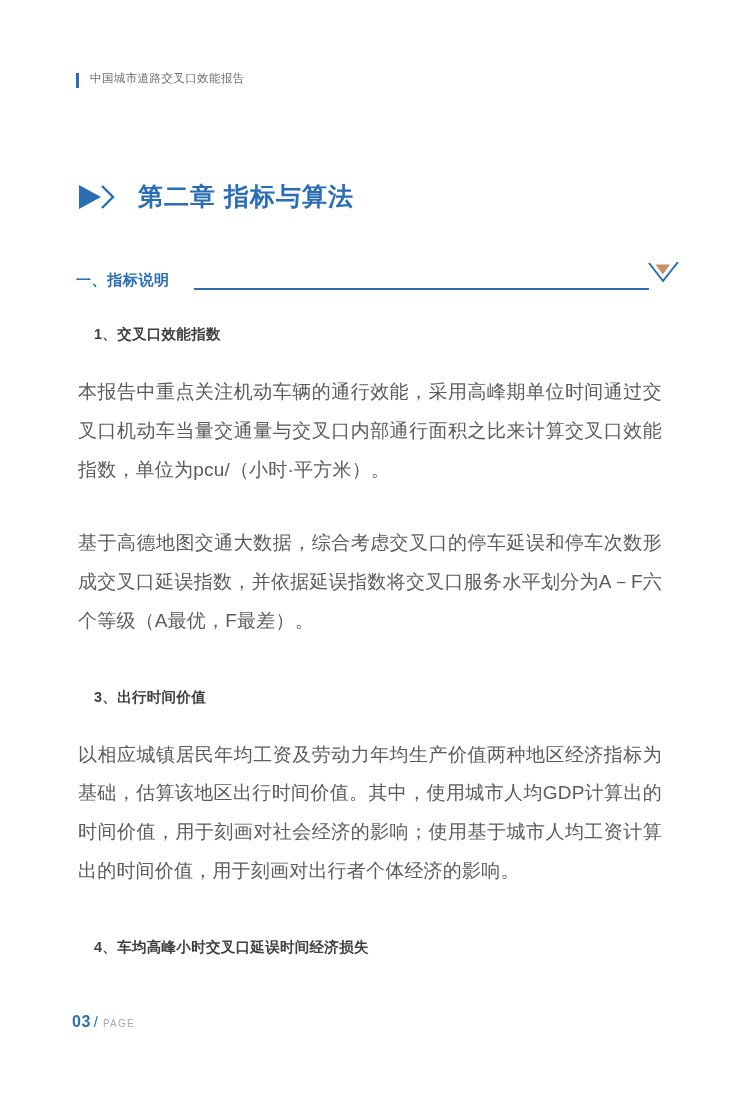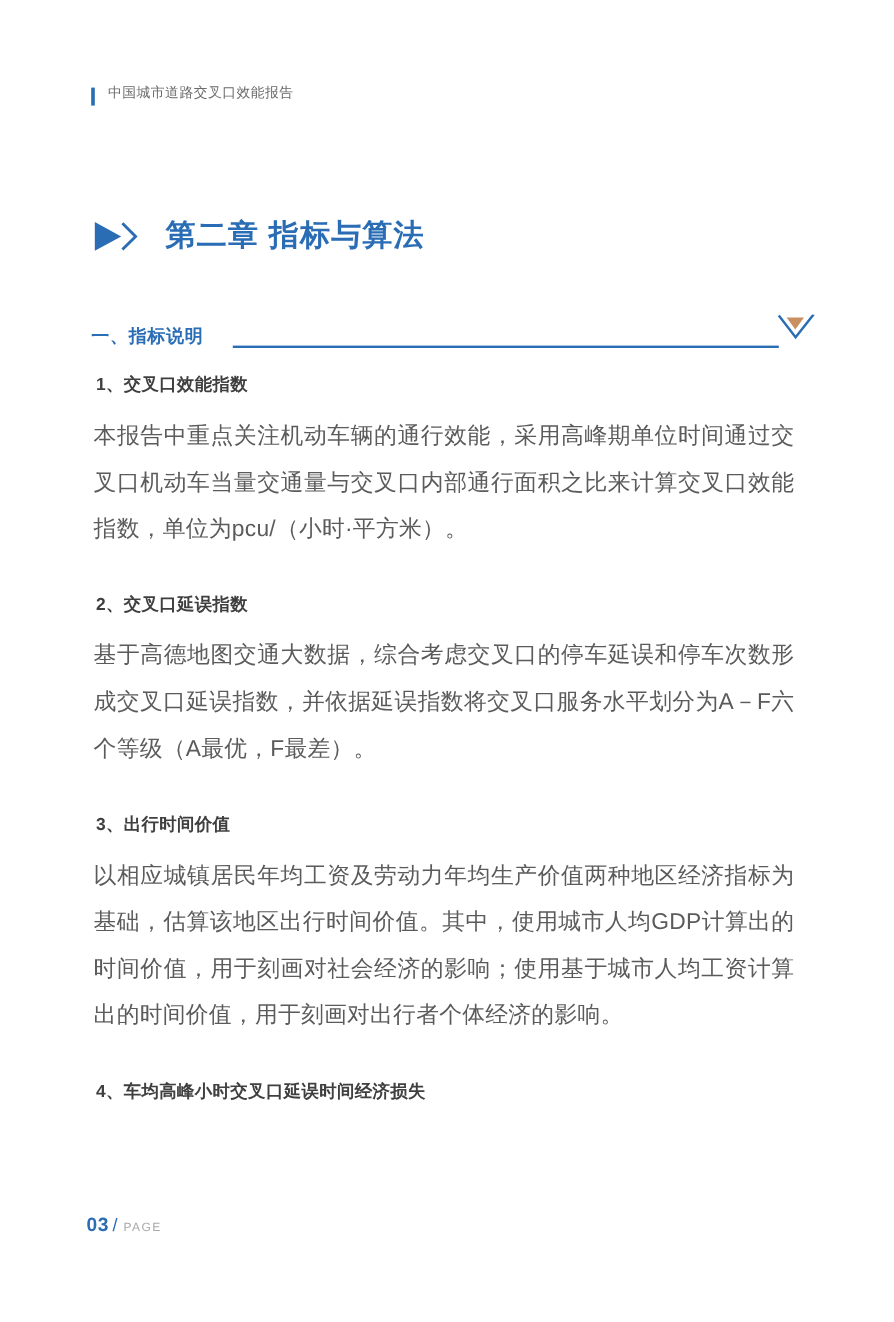--- a/index.html
+++ b/index.html
@@ -100,21 +100,21 @@
     position: absolute;
     top: 300px;
     left: 78px;
     width: 584px;
   }
   .sub-head {
     font-size: 14.5px;
     font-weight: bold;
     color: #3f3f3f;
     letter-spacing: 0.3px;
-    margin: 2px;
+    margin: 16px;
     padding-top: 9px;
   }
   .body-par {
     font-size: 19px;
     color: #5b5b5b;
     line-height: 2.04;
     letter-spacing: 0.2px;
     margin: 0;
     padding-top: 13px;
     text-align: justify;
@@ -179,21 +179,20 @@
 
 <div class="content">
 
   <div>
     <h3 class="sub-head">1、交叉口效能指数</h3>
     <p class="body-par">本报告中重点关注机动车辆的通行效能，采用高峰期单位时间通过交叉口机动车当量交通量与交叉口内部通行面积之比来计算交叉口效能指数，单位为pcu/（小时·平方米）。</p>
   </div>
   <div class="block-gap"></div>
 
   <div>
-    <h3 class="sub-head">2、交叉口延误指数</h3>
     <p class="body-par">基于高德地图交通大数据，综合考虑交叉口的停车延误和停车次数形成交叉口延误指数，并依据延误指数将交叉口服务水平划分为A－F六个等级（A最优，F最差）。</p>
   </div>
   <div class="block-gap"></div>
 
   <div>
     <h3 class="sub-head">3、出行时间价值</h3>
     <p class="body-par">以相应城镇居民年均工资及劳动力年均生产价值两种地区经济指标为基础，估算该地区出行时间价值。其中，使用城市人均GDP计算出的时间价值，用于刻画对社会经济的影响；使用基于城市人均工资计算出的时间价值，用于刻画对出行者个体经济的影响。</p>
   </div>
   <div class="block-gap"></div>
 

